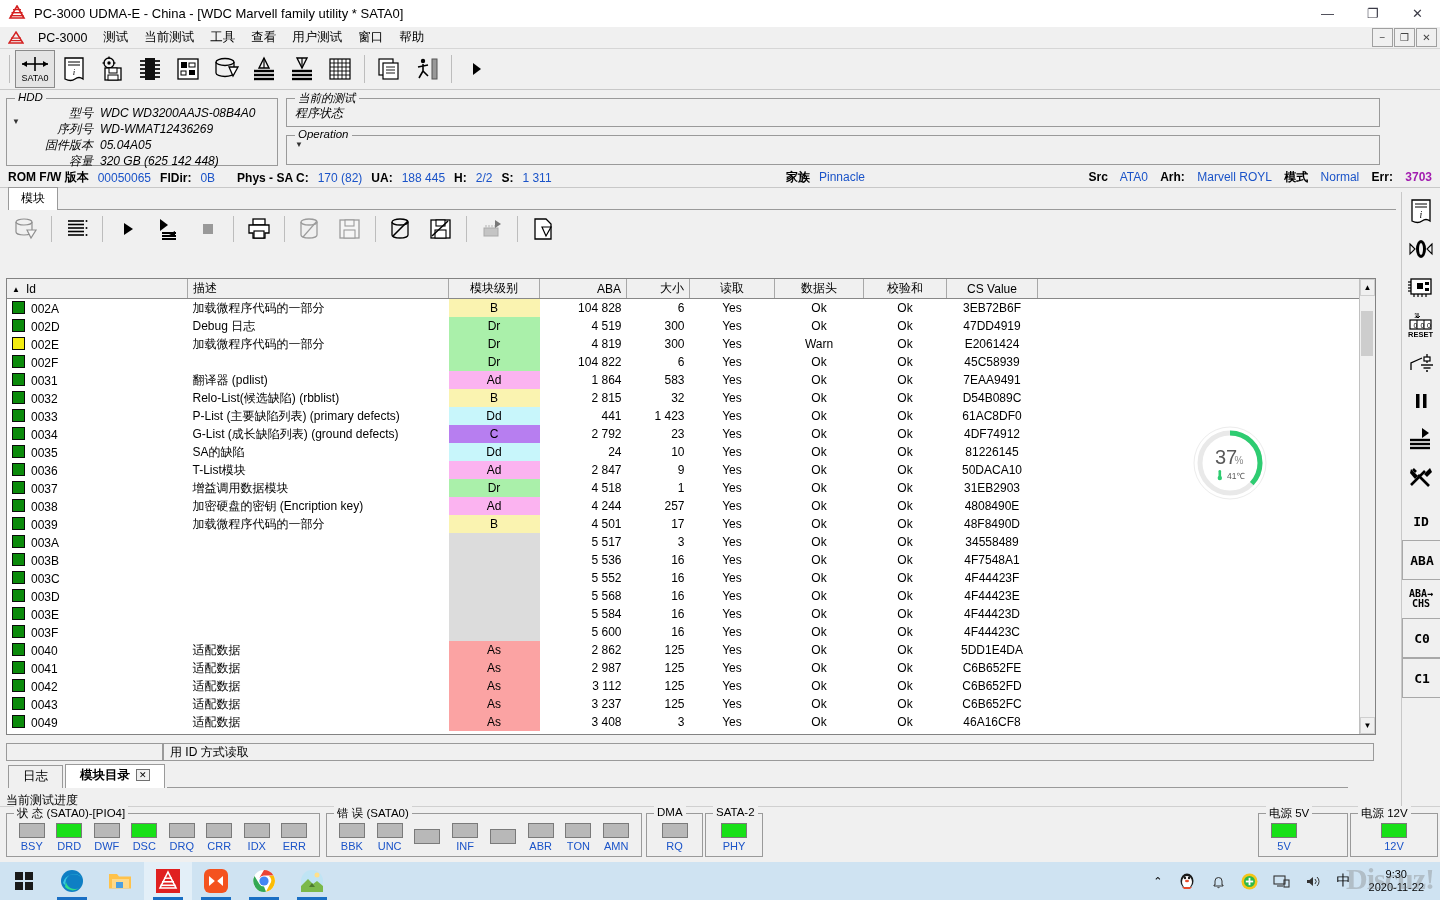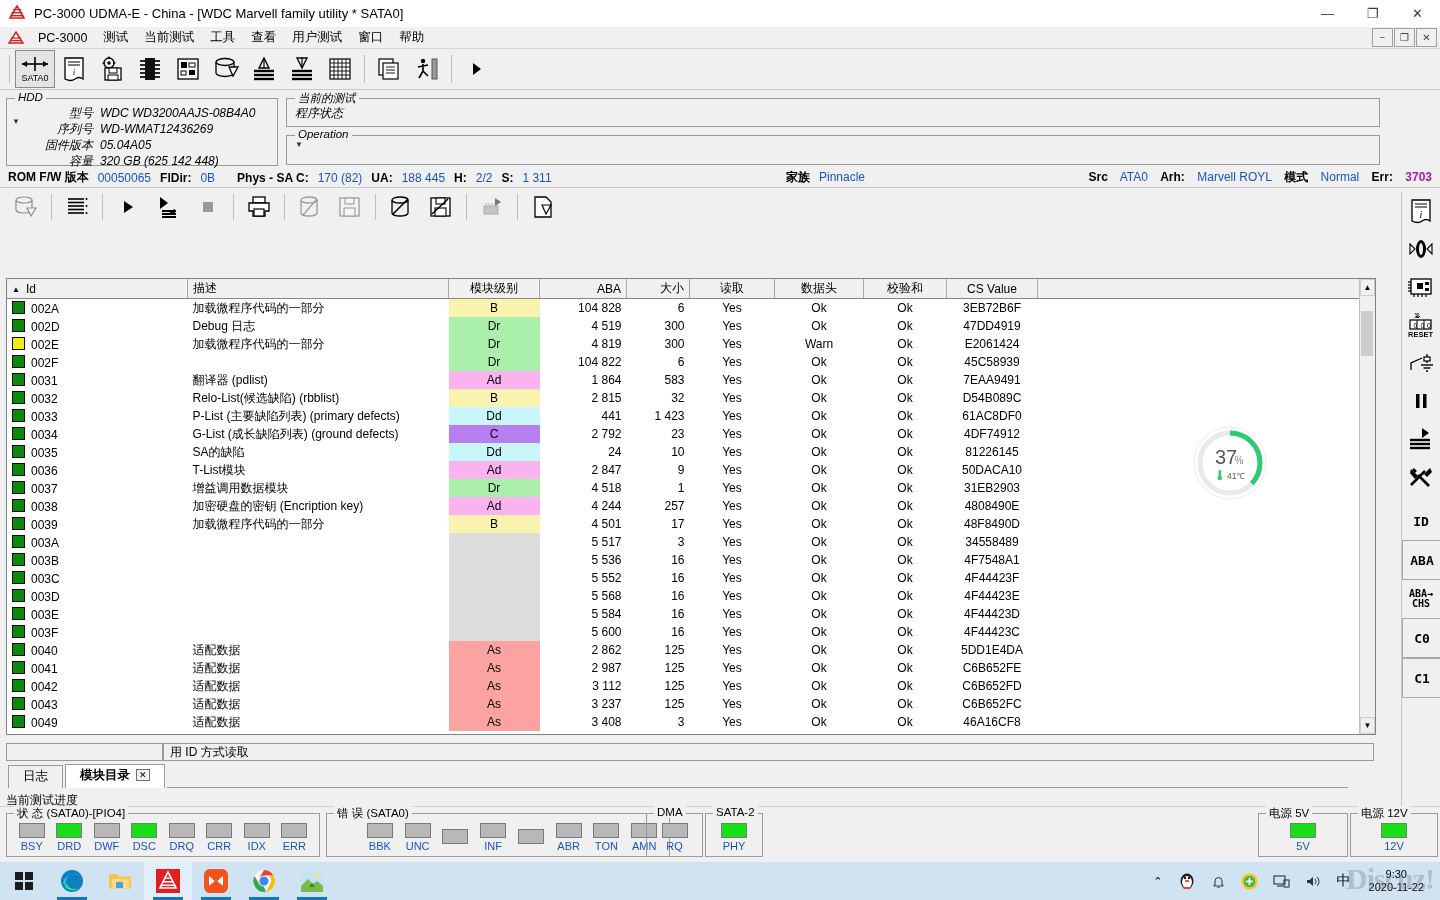--- a/index.html
+++ b/index.html
@@ -408,20 +408,24 @@
       <span class="blue">Marvell ROYL</span><span class="sp"></span>
       <b>模式</b><span class="sp"></span>
       <span class="blue">Normal</span><span class="sp"></span>
       <b>Err:</b><span class="sp"></span>
       <span class="red">3703</span>
     </span>
   </div>
 
   <div class="client">
 
+    <div class="tabstrip">
+      <div class="tab">模块</div>
+      <div style="flex:1;border-bottom:1px solid #9a9a9a;margin-right:44px;"></div>
+    </div>
 
     <div class="modtoolbar">
       <div class="mbtn">
         <svg width="26" height="24" viewBox="0 0 26 24" opacity="0.4">
           <ellipse cx="11" cy="5" rx="8" ry="3" fill="none" stroke="#000" stroke-width="1.2"></ellipse>
           <path d="M3 5 v10 a8 3 0 0 0 16 0 v-10" fill="none" stroke="#000" stroke-width="1.2"></path>
           <polygon points="14,13 23,13 18,21" fill="#fff" stroke="#000" stroke-width="1.2"></polygon>
         </svg>
       </div>
       <div class="msep"></div>
@@ -1006,21 +1010,21 @@
             <div class="box"></div>
             <div class="lbl">IDX</div>
           </div>
         <div class="led">
             <div class="box"></div>
             <div class="lbl">ERR</div>
           </div>
       </div>
     </div>
 
-    <div class="sgroup" style="left:326px;width:314px;padding-left:28px;">
+    <div class="sgroup" style="left:326px;width:314px;">
       <div class="lg">错  误 (SATA0)</div>
       <div class="leds">
         <div class="led">
             <div class="box"></div>
             <div class="lbl">BBK</div>
           </div>
         <div class="led">
             <div class="box"></div>
             <div class="lbl">UNC</div>
           </div>
@@ -1066,21 +1070,21 @@
       <div class="leds" style="justify-content:center;">
         <div class="led">
             <div class="box on"></div>
             <div class="lbl">PHY</div>
           </div>
       </div>
     </div>
 
     <div class="sgroup" style="left:1258px;width:88px;">
       <div class="lg">电源 5V</div>
-      <div class="leds" style="justify-content:center;">
+      <div class="leds" style="">
         <div class="led">
             <div class="box on"></div>
             <div class="lbl">5V</div>
           </div>
       </div>
     </div>
 
     <div class="sgroup" style="left:1350px;width:86px;">
       <div class="lg">电源 12V</div>
       <div class="leds" style="justify-content:center;">

